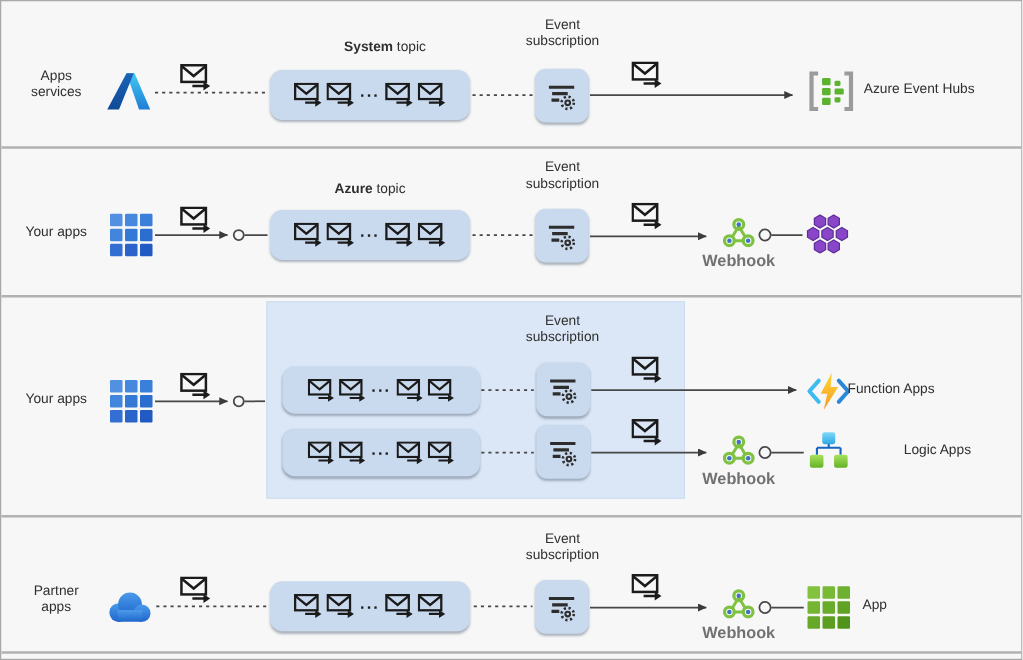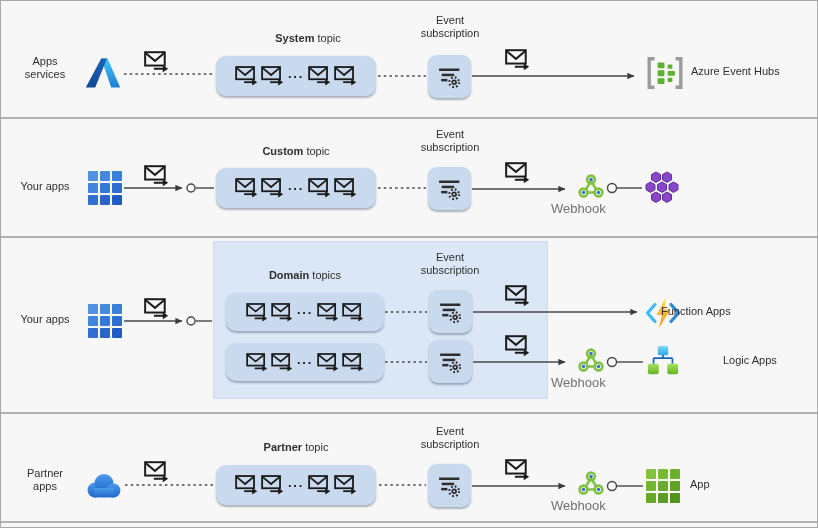--- a/index.html
+++ b/index.html
@@ -21,21 +21,21 @@
   .sub-box{
     position:absolute;width:43px;height:43px;background:#c9d9ee;border-radius:9px;
     box-shadow:0 1.5px 2px rgba(80,95,115,.45);
     display:flex;align-items:center;justify-content:center;
   }
   .domain-box{position:absolute;left:212px;top:240px;width:335px;height:158px;
     background:#dbe7f6;border:1px solid #cdddf0;box-sizing:border-box;}
   .overlay{position:absolute;left:0;top:0;}
   .icon{position:absolute;}
   .dots{font-weight:700;font-size:13px;letter-spacing:1px;color:#1b1b1b;margin:0 1px;}
-  .webhook-lbl{position:absolute;width:80px;text-align:left;font-size:13px;color:#717171;}
+  .webhook-lbl{position:absolute;width:80px;text-align:center;font-size:13px;color:#717171;font-weight:bold;}
   .grid-icon{position:absolute;width:34px;height:34px;display:grid;
     grid-template-columns:repeat(3,1fr);grid-template-rows:repeat(3,1fr);gap:2px;}
   .grid-icon span{display:block;border-radius:1px;}
   .g-blue span:nth-child(1){background:#5291e2}.g-blue span:nth-child(2){background:#4588de}
   .g-blue span:nth-child(3){background:#3a7fda}.g-blue span:nth-child(4){background:#4285dc}
   .g-blue span:nth-child(5){background:#3579d6}.g-blue span:nth-child(6){background:#2b6ecf}
   .g-blue span:nth-child(7){background:#336fd2}.g-blue span:nth-child(8){background:#2a64ca}
   .g-blue span:nth-child(9){background:#215ac2}
   .g-green span:nth-child(1){background:#82c23d}.g-green span:nth-child(2){background:#78b936}
   .g-green span:nth-child(3){background:#6eb02f}.g-green span:nth-child(4){background:#74b532}
@@ -250,21 +250,21 @@
       <span></span>
       <span></span>
       <span></span>
       <span></span>
   </div>
   <svg class="icon" style="left:143px;top:164px" width="25" height="22">
       <use href="#env"></use>
     </svg>
 
   <div class="lbl" style="left:215px;top:144px;width:160px">
-    <span class="bold">Custom</span><span> topic</span>
+    <span class="bold">Azure</span><span> topic</span>
   </div>
   <div class="topic-box" style="left:215px;top:167px">
     <svg width="23" height="20">
         <use href="#env"></use>
       </svg>
     <svg width="23" height="20">
         <use href="#env"></use>
       </svg>
     <span class="dots">···</span>
     <svg width="23" height="20">
@@ -305,23 +305,20 @@
       <span></span>
       <span></span>
       <span></span>
       <span></span>
       <span></span>
   </div>
   <svg class="icon" style="left:143px;top:297px" width="25" height="22">
       <use href="#env"></use>
     </svg>
 
-  <div class="lbl" style="left:225px;top:268px;width:158px">
-    <span class="bold">Domain</span><span> topics</span>
-  </div>
   <div class="topic-box small" style="left:225px;top:292px">
     <svg width="22" height="19">
         <use href="#env"></use>
       </svg>
     <svg width="22" height="19">
         <use href="#env"></use>
       </svg>
     <span class="dots">···</span>
     <svg width="22" height="19">
         <use href="#env"></use>
@@ -360,21 +357,21 @@
         <use href="#filt"></use>
       </svg>
   </div>
 
   <svg class="icon" style="left:504px;top:284px" width="25" height="22">
       <use href="#env"></use>
     </svg>
   <svg class="icon" style="left:644px;top:296px" width="36" height="32">
       <use href="#func"></use>
     </svg>
-  <div class="lbl left" style="left:660px;top:304px">Function Apps</div>
+  <div class="lbl left" style="left:677px;top:304px">Function Apps</div>
 
   <svg class="icon" style="left:504px;top:334px" width="25" height="22">
       <use href="#env"></use>
     </svg>
   <svg class="icon" style="left:577px;top:347px" width="26" height="24">
       <use href="#hook"></use>
     </svg>
   <div class="webhook-lbl" style="left:550px;top:374px">Webhook</div>
   <svg class="icon" style="left:645px;top:343px" width="34" height="34">
       <use href="#logic"></use>
@@ -385,23 +382,20 @@
     <span>Partner</span><br>
     <span>apps</span>
   </div>
   <svg class="icon" style="left:84px;top:471px" width="38" height="27">
       <use href="#cloud"></use>
     </svg>
   <svg class="icon" style="left:143px;top:460px" width="25" height="22">
       <use href="#env"></use>
     </svg>
 
-  <div class="lbl" style="left:215px;top:440px;width:160px">
-    <span class="bold">Partner</span><span> topic</span>
-  </div>
   <div class="topic-box" style="left:215px;top:464px">
     <svg width="23" height="20">
         <use href="#env"></use>
       </svg>
     <svg width="23" height="20">
         <use href="#env"></use>
       </svg>
     <span class="dots">···</span>
     <svg width="23" height="20">
         <use href="#env"></use>

